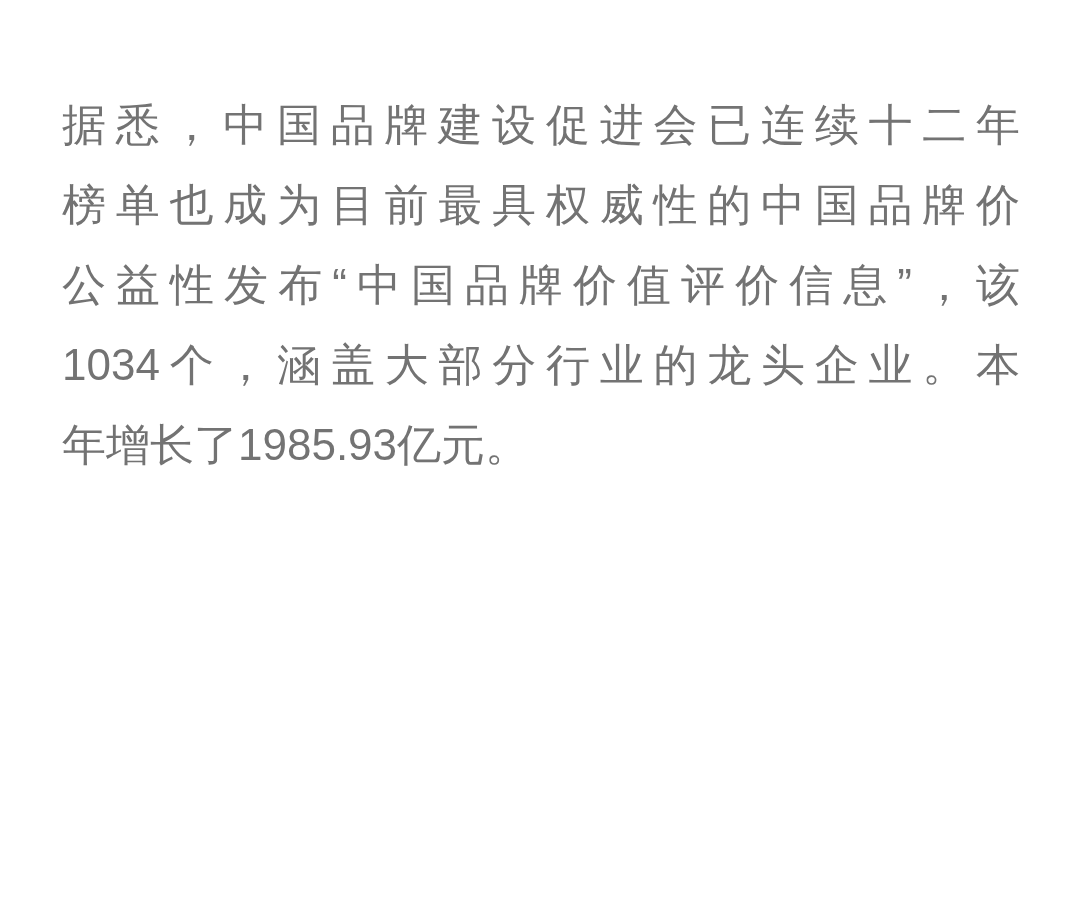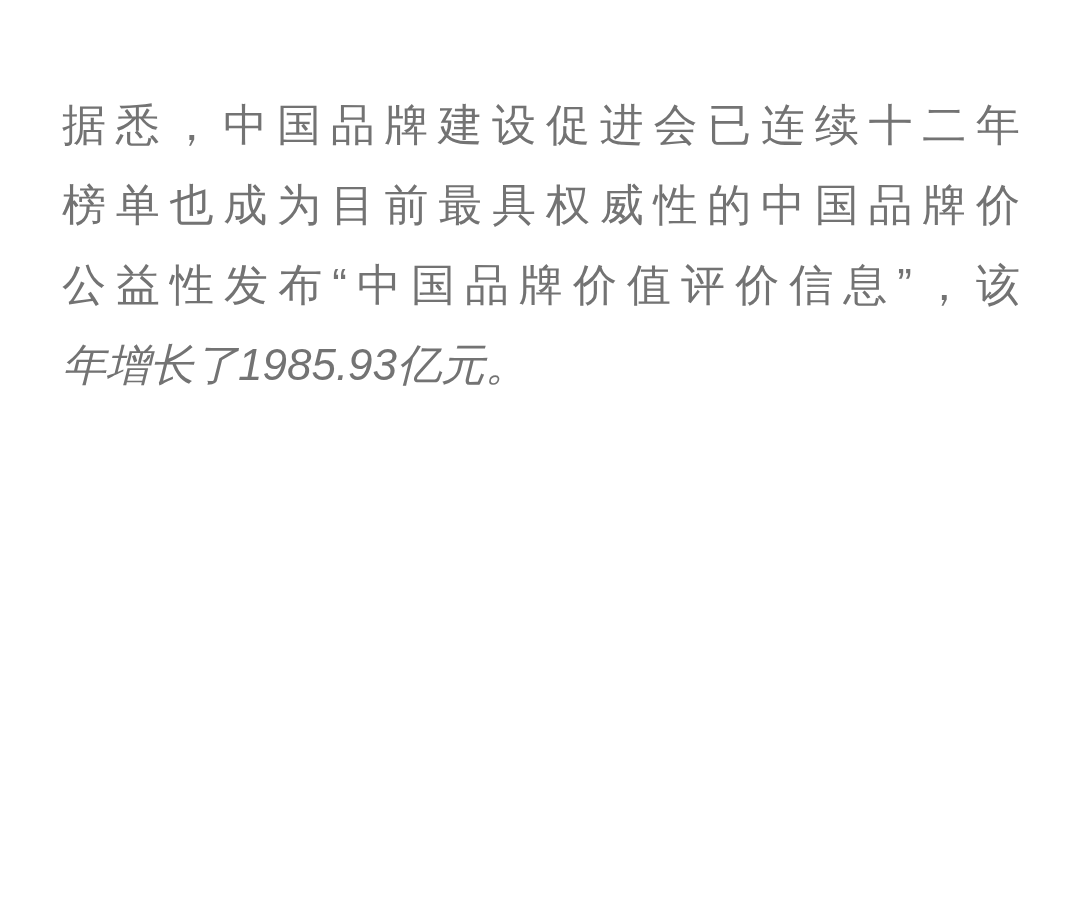--- a/index.html
+++ b/index.html
@@ -29,24 +29,24 @@
     line-height: 80px;
     color: #737373;
     text-align: justify;
     text-align-last: justify;
     white-space: nowrap;
     letter-spacing: 0;
   }
   .line.last {
     text-align: right;
     text-align-last: left;
-    font-style: italic;
   }
 </style>
 </head>
 <body>
 
 <div class="article">
   <div class="line">据悉，中国品牌建设促进会已连续十二年</div>
   <div class="line">榜单也成为目前最具权威性的中国品牌价</div>
   <div class="line">公益性发布“中国品牌价值评价信息”，该</div>
+  <div class="line">1034个，涵盖大部分行业的龙头企业。本</div>
   <div class="line last">年增长了1985.93亿元。</div>
 </div>
 
 </body></html>

